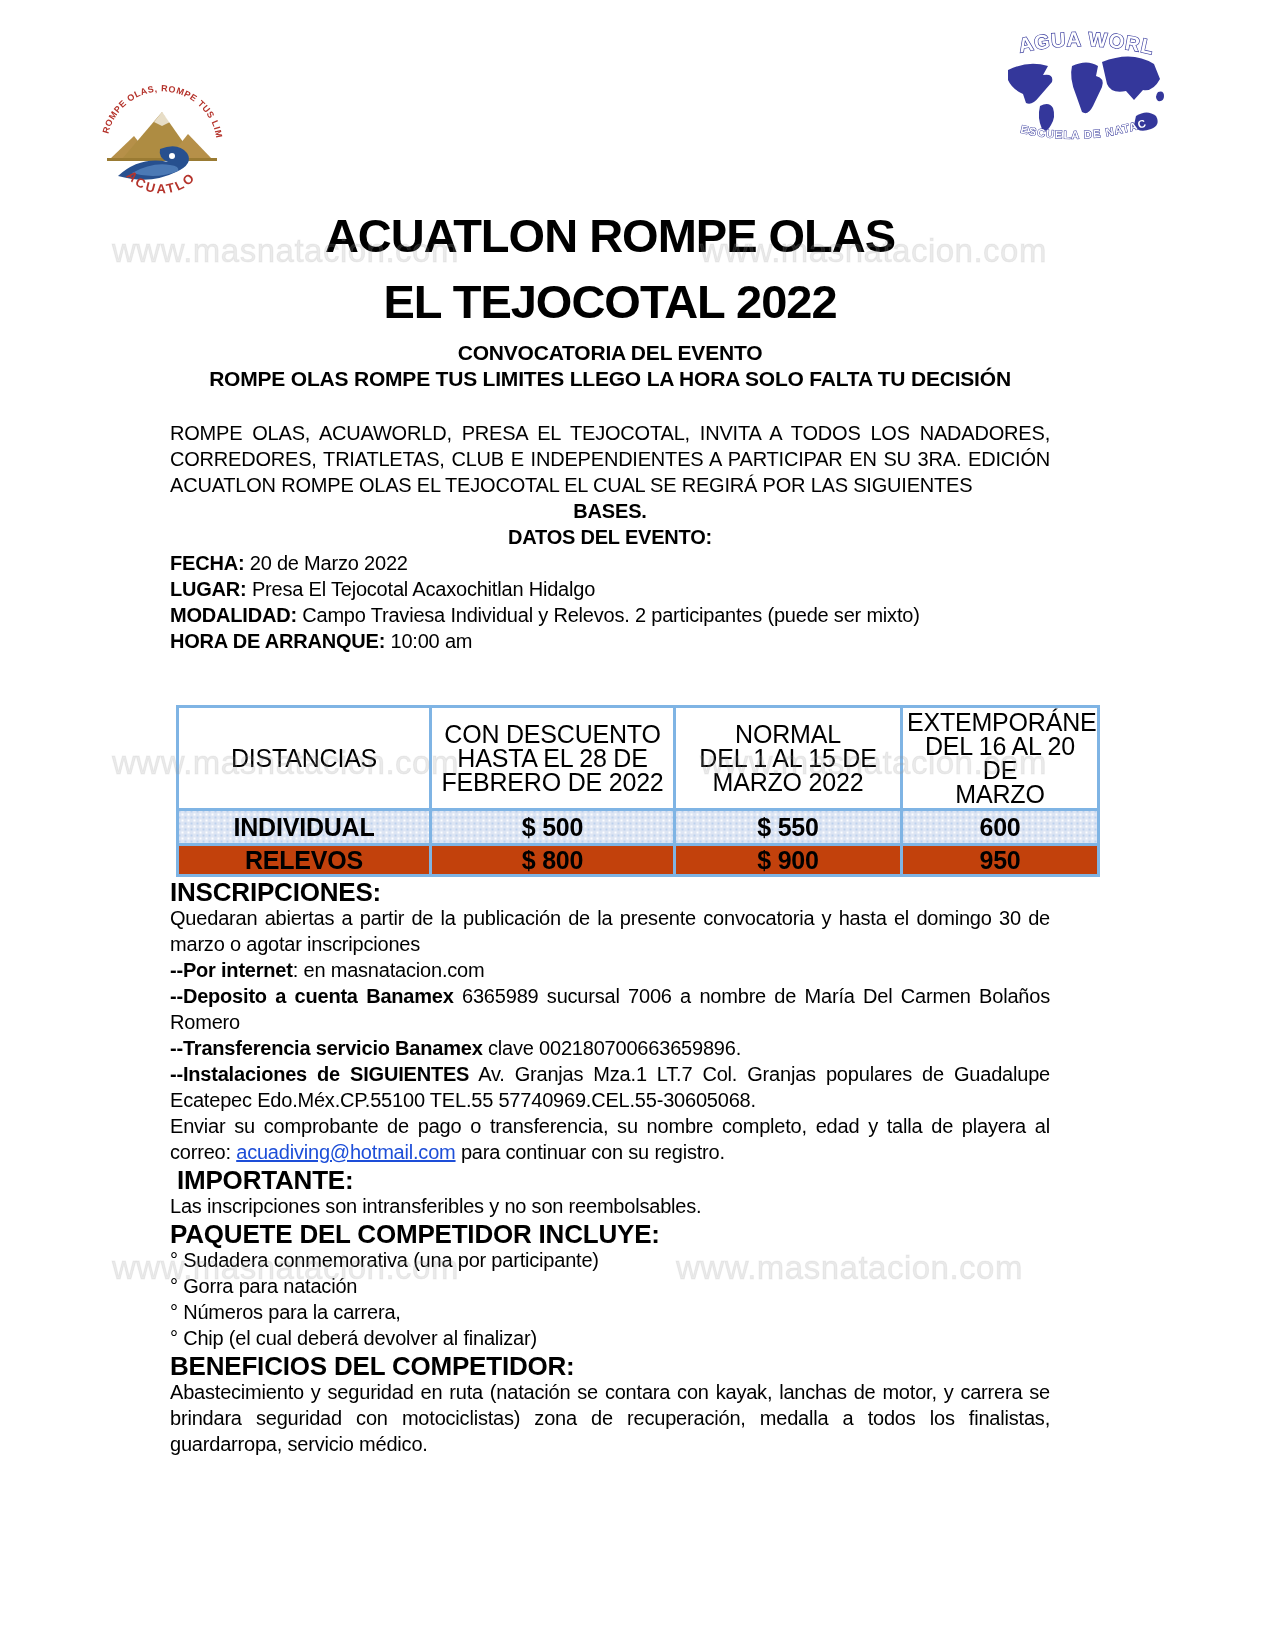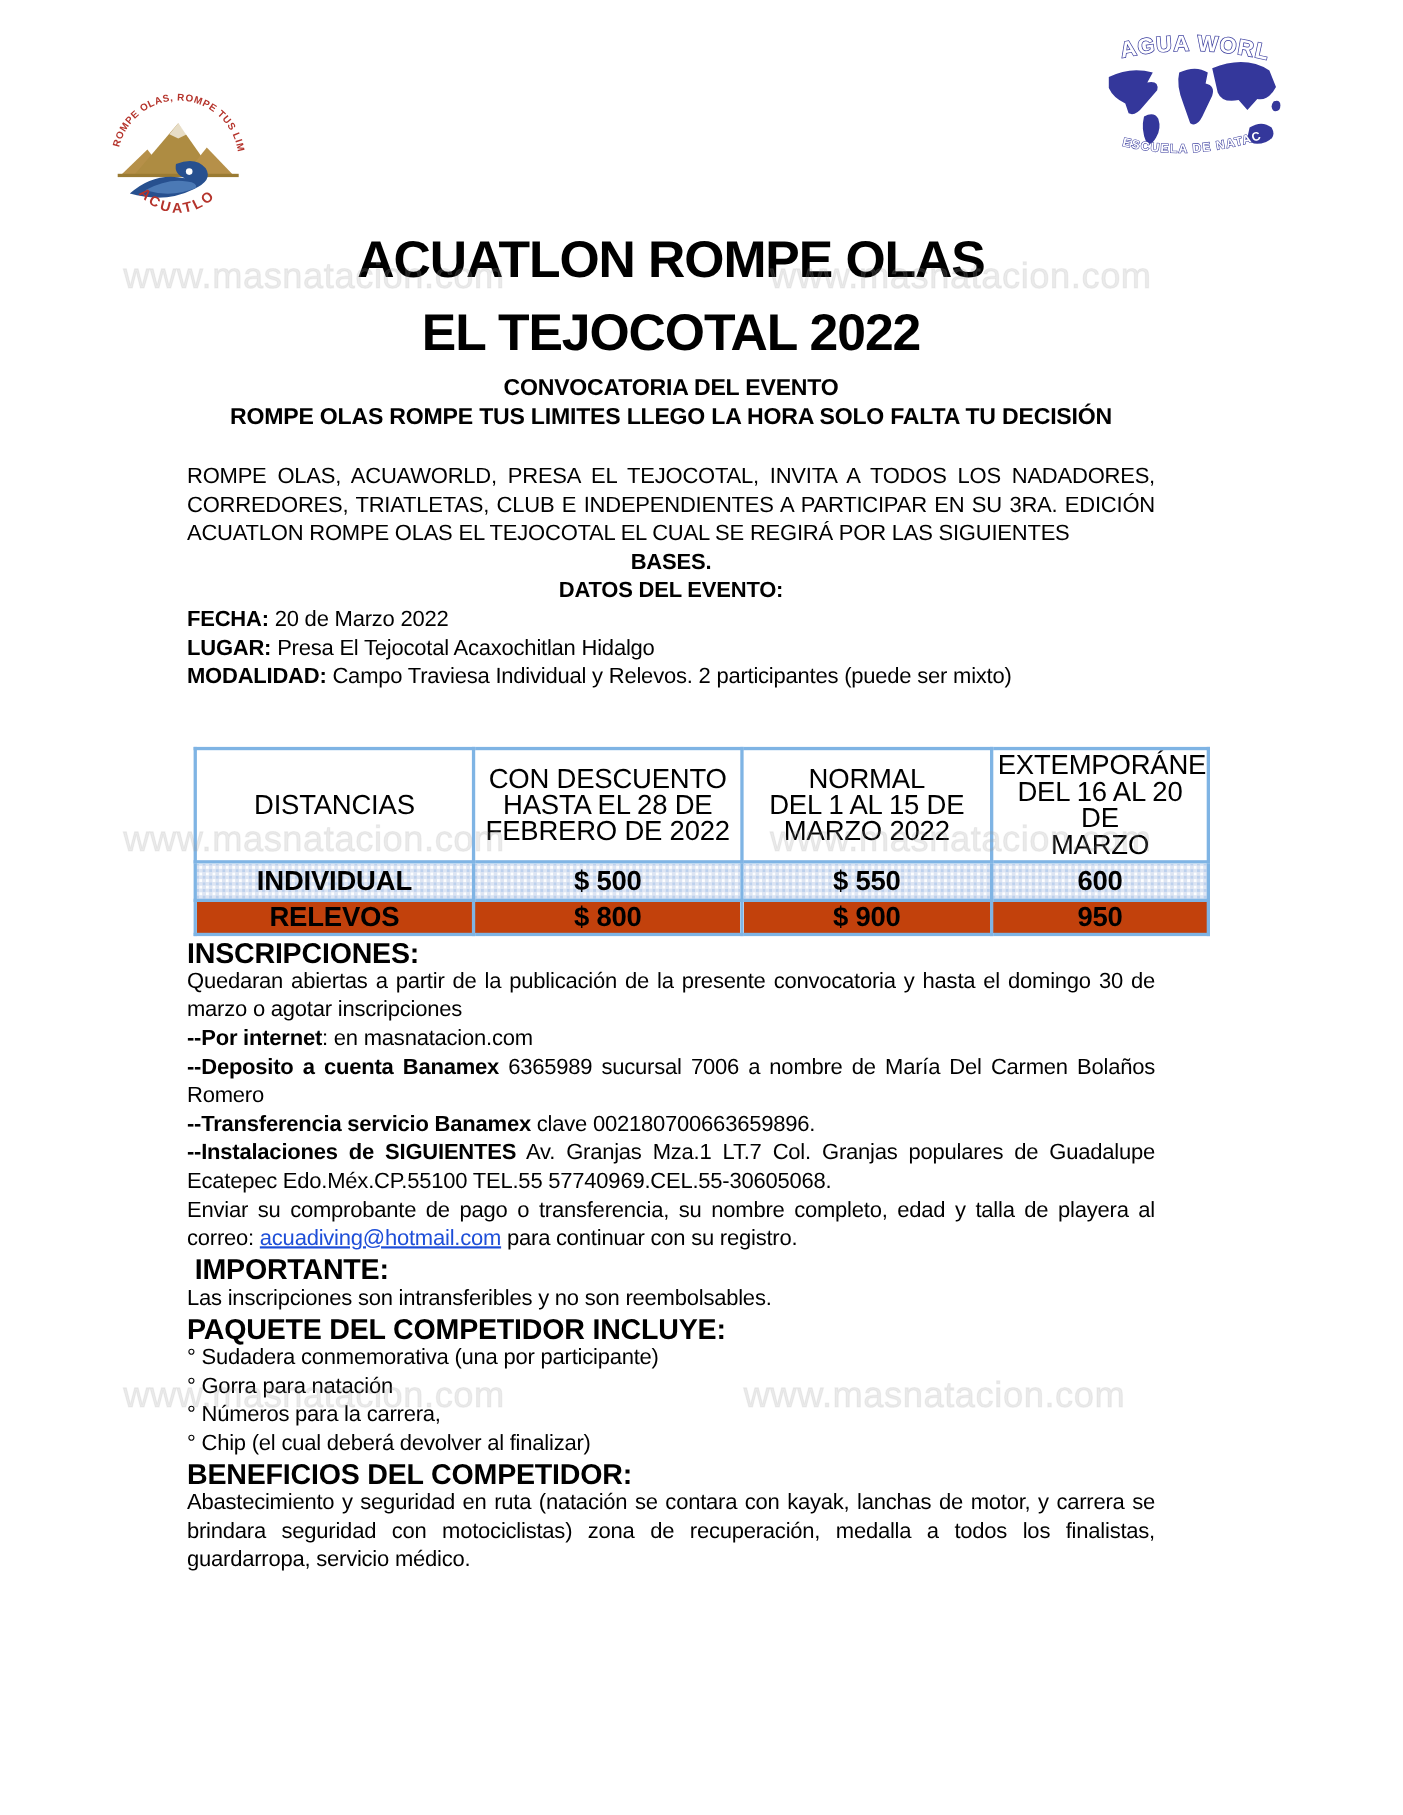--- a/index.html
+++ b/index.html
@@ -118,20 +118,21 @@
     <div>ROMPE OLAS ROMPE TUS LIMITES LLEGO LA HORA SOLO FALTA TU DECISIÓN</div>
   </div>
 
   <div class="intro">ROMPE OLAS, ACUAWORLD, PRESA EL TEJOCOTAL, INVITA A TODOS LOS NADADORES, CORREDORES, TRIATLETAS, CLUB E INDEPENDIENTES A PARTICIPAR EN SU 3RA.  EDICIÓN ACUATLON ROMPE OLAS EL TEJOCOTAL EL CUAL SE REGIRÁ POR LAS SIGUIENTES</div>
   <div class="center-bold">BASES.</div>
   <div class="center-bold">DATOS DEL EVENTO:</div>
 
   <div class="event-line"><b>FECHA:</b><span> 20 de Marzo 2022</span></div>
   <div class="event-line"><b>LUGAR:</b><span> Presa El Tejocotal Acaxochitlan Hidalgo</span></div>
   <div class="event-line"><b>MODALIDAD:</b><span> Campo Traviesa Individual y Relevos. 2 participantes (puede ser mixto)</span></div>
+  <div class="event-line"><b>HORA DE ARRANQUE:</b><span> 10:00 am</span></div>
 
   <table class="pricing">
     <colgroup>
       <col style="width:253px">
         <col style="width:244px">
         <col style="width:227px">
         <col style="width:197px">
     </colgroup>
     <thead>
       <tr>

